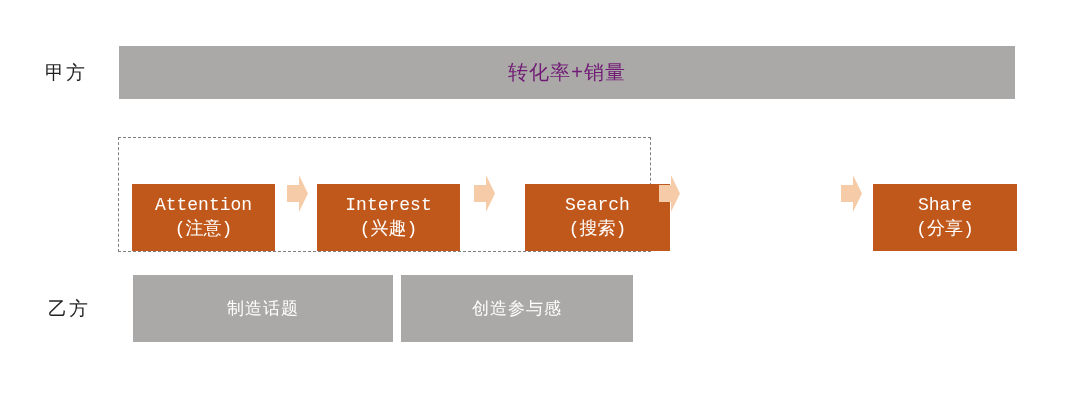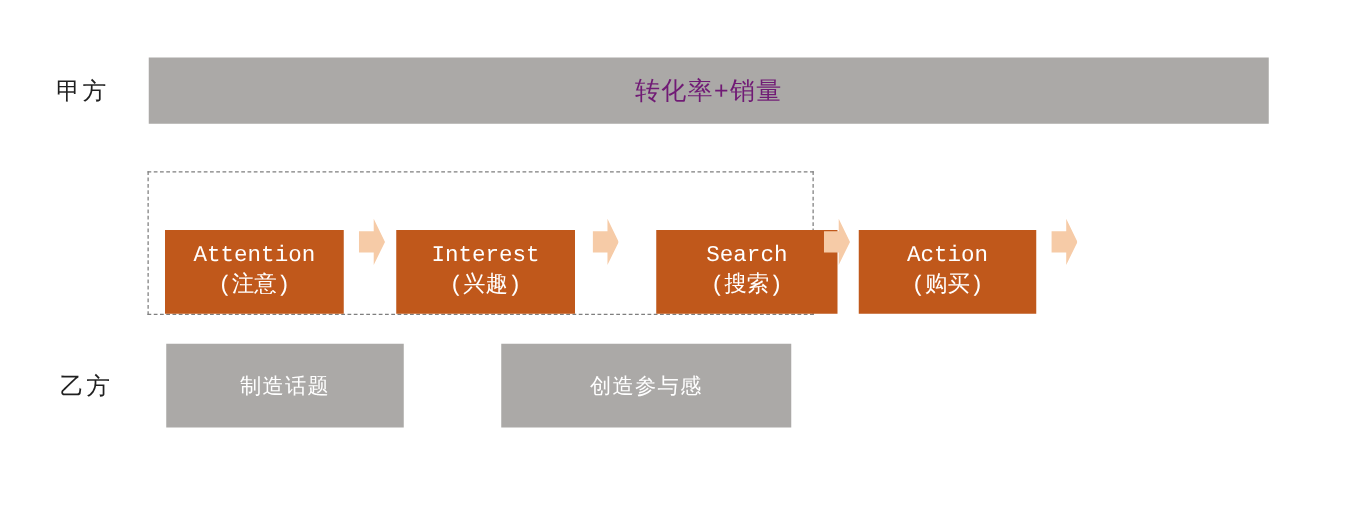--- a/index.html
+++ b/index.html
@@ -39,21 +39,21 @@
   }
   .a1{left:287px}
   .a2{left:474px}
   .a3{left:659px}
   .a4{left:841px}
   .gbox{
     position:absolute;top:275px;height:67px;background:var(--gray);
     display:flex;align-items:center;justify-content:center;
     color:#ffffff;font-size:17px;letter-spacing:1px;
   }
-  .g1{left:133px;width:190px}
+  .g1{left:133px;width:260px}
   .g2{left:401px;width:232px}
 </style>
 </head>
 <body>
 
 <div class="canvas">
 
   <span class="side-label a">甲方</span>
   <div class="topbar">
     <span>转化率+销量</span>
@@ -66,23 +66,23 @@
     <span class="zh">(注意)</span>
   </div>
   <div class="stage s2">
     <span class="en">Interest</span>
     <span class="zh">(兴趣)</span>
   </div>
   <div class="stage s3">
     <span class="en">Search</span>
     <span class="zh">(搜索)</span>
   </div>
-  <div class="stage s4">
-    <span class="en">Action</span>
-    <span class="zh">(购买)</span>
+  <div class="stage s5">
+    <span class="en">Share</span>
+    <span class="zh">(分享)</span>
   </div>
 
   <div class="flow-arrow a1"></div>
   <div class="flow-arrow a2"></div>
   <div class="flow-arrow a3"></div>
   <div class="flow-arrow a4"></div>
 
   <span class="side-label b">乙方</span>
   <div class="gbox g1">
     <span>制造话题</span>

